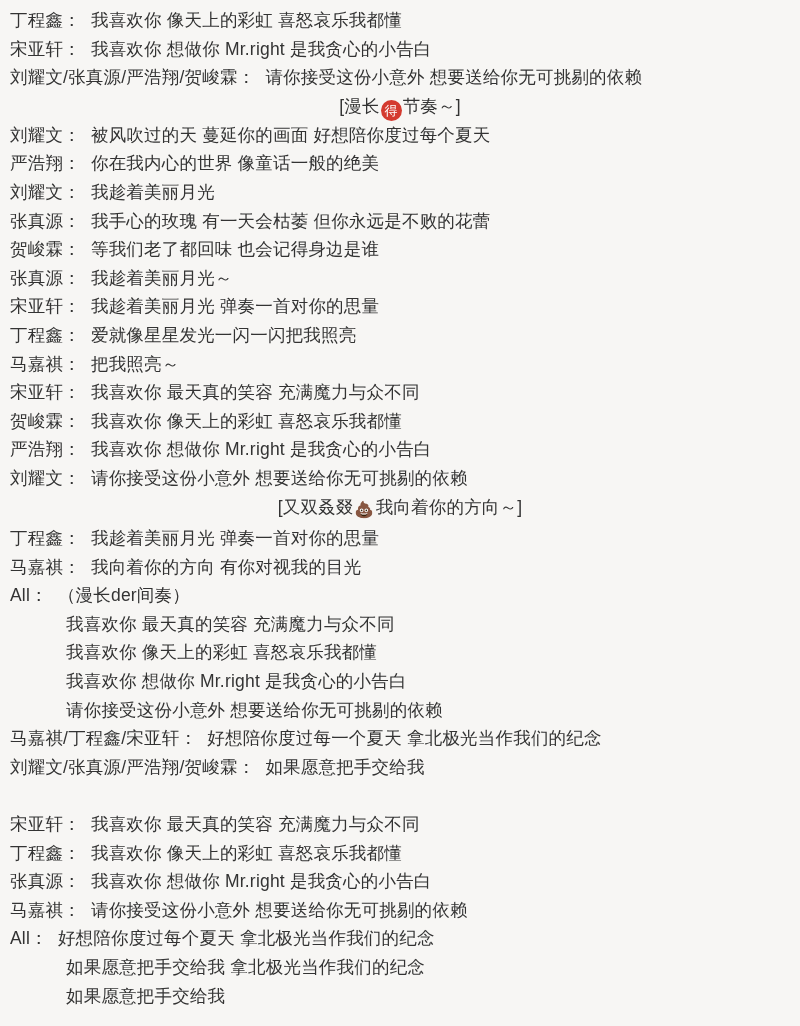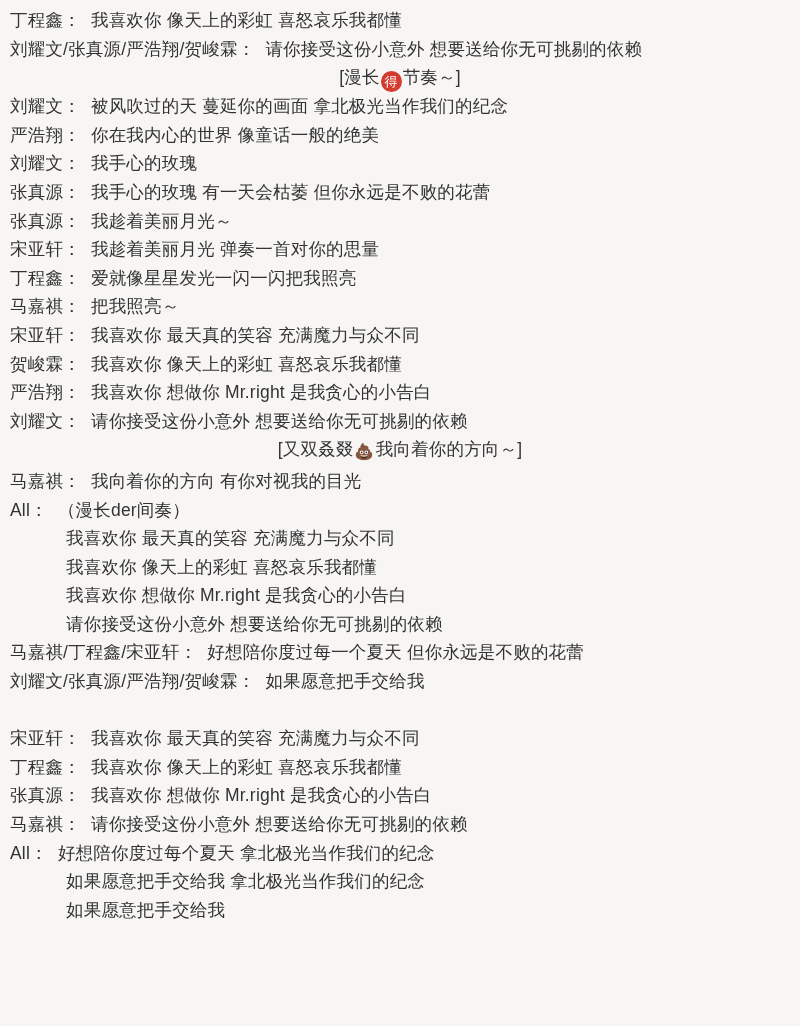--- a/index.html
+++ b/index.html
@@ -57,42 +57,45 @@
     display: inline-block;
     vertical-align: -2px;
     margin: 0 1px;
   }
 </style>
 </head>
 <body>
 
 <div id="lyrics">
     <div class="line"><span class="speaker">丁程鑫：</span><span>  </span><span class="text">我喜欢你 像天上的彩虹 喜怒哀乐我都懂</span></div>
+    <div class="line"><span class="speaker">宋亚轩：</span><span>  </span><span class="text">我喜欢你 想做你 Mr.right 是我贪心的小告白</span></div>
     <div class="line"><span class="speaker">刘耀文/张真源/严浩翔/贺峻霖：</span><span>  </span><span class="text">请你接受这份小意外 想要送给你无可挑剔的依赖</span></div>
     <div class="line center"><span class="text">[漫长</span><span class="badge-de">得</span><span class="text">节奏～]</span></div>
-    <div class="line"><span class="speaker">刘耀文：</span><span>  </span><span class="text">被风吹过的天 蔓延你的画面 拿北极光当作我们的纪念</span></div>
+    <div class="line"><span class="speaker">刘耀文：</span><span>  </span><span class="text">被风吹过的天 蔓延你的画面 好想陪你度过每个夏天</span></div>
     <div class="line"><span class="speaker">严浩翔：</span><span>  </span><span class="text">你在我内心的世界 像童话一般的绝美</span></div>
-    <div class="line"><span class="speaker">刘耀文：</span><span>  </span><span class="text">我手心的玫瑰</span></div>
+    <div class="line"><span class="speaker">刘耀文：</span><span>  </span><span class="text">我趁着美丽月光</span></div>
     <div class="line"><span class="speaker">张真源：</span><span>  </span><span class="text">我手心的玫瑰 有一天会枯萎 但你永远是不败的花蕾</span></div>
+    <div class="line"><span class="speaker">贺峻霖：</span><span>  </span><span class="text">等我们老了都回味 也会记得身边是谁</span></div>
     <div class="line"><span class="speaker">张真源：</span><span>  </span><span class="text">我趁着美丽月光～</span></div>
     <div class="line"><span class="speaker">宋亚轩：</span><span>  </span><span class="text">我趁着美丽月光 弹奏一首对你的思量</span></div>
     <div class="line"><span class="speaker">丁程鑫：</span><span>  </span><span class="text">爱就像星星发光一闪一闪把我照亮</span></div>
     <div class="line"><span class="speaker">马嘉祺：</span><span>  </span><span class="text">把我照亮～</span></div>
     <div class="line"><span class="speaker">宋亚轩：</span><span>  </span><span class="text">我喜欢你 最天真的笑容 充满魔力与众不同</span></div>
     <div class="line"><span class="speaker">贺峻霖：</span><span>  </span><span class="text">我喜欢你 像天上的彩虹 喜怒哀乐我都懂</span></div>
     <div class="line"><span class="speaker">严浩翔：</span><span>  </span><span class="text">我喜欢你 想做你 Mr.right 是我贪心的小告白</span></div>
     <div class="line"><span class="speaker">刘耀文：</span><span>  </span><span class="text">请你接受这份小意外 想要送给你无可挑剔的依赖</span></div>
     <div class="line center"><span class="text">[又双叒叕</span><span class="emoji poop">💩</span><span class="text">我向着你的方向～]</span></div>
+    <div class="line"><span class="speaker">丁程鑫：</span><span>  </span><span class="text">我趁着美丽月光 弹奏一首对你的思量</span></div>
     <div class="line"><span class="speaker">马嘉祺：</span><span>  </span><span class="text">我向着你的方向 有你对视我的目光</span></div>
     <div class="line"><span class="speaker">All：</span><span>  </span><span class="text">（漫长der间奏）</span></div>
     <div class="line indent"><span class="text">我喜欢你 最天真的笑容 充满魔力与众不同</span></div>
     <div class="line indent"><span class="text">我喜欢你 像天上的彩虹 喜怒哀乐我都懂</span></div>
     <div class="line indent"><span class="text">我喜欢你 想做你 Mr.right 是我贪心的小告白</span></div>
     <div class="line indent"><span class="text">请你接受这份小意外 想要送给你无可挑剔的依赖</span></div>
-    <div class="line"><span class="speaker">马嘉祺/丁程鑫/宋亚轩：</span><span>  </span><span class="text">好想陪你度过每一个夏天 但你永远是不败的花蕾</span></div>
+    <div class="line"><span class="speaker">马嘉祺/丁程鑫/宋亚轩：</span><span>  </span><span class="text">好想陪你度过每一个夏天 拿北极光当作我们的纪念</span></div>
     <div class="line"><span class="speaker">刘耀文/张真源/严浩翔/贺峻霖：</span><span>  </span><span class="text">如果愿意把手交给我</span></div>
     <div class="line">&nbsp;</div>
     <div class="line"><span class="speaker">宋亚轩：</span><span>  </span><span class="text">我喜欢你 最天真的笑容 充满魔力与众不同</span></div>
     <div class="line"><span class="speaker">丁程鑫：</span><span>  </span><span class="text">我喜欢你 像天上的彩虹 喜怒哀乐我都懂</span></div>
     <div class="line"><span class="speaker">张真源：</span><span>  </span><span class="text">我喜欢你 想做你 Mr.right 是我贪心的小告白</span></div>
     <div class="line"><span class="speaker">马嘉祺：</span><span>  </span><span class="text">请你接受这份小意外 想要送给你无可挑剔的依赖</span></div>
     <div class="line"><span class="speaker">All：</span><span>  </span><span class="text">好想陪你度过每个夏天 拿北极光当作我们的纪念</span></div>
     <div class="line indent"><span class="text">如果愿意把手交给我 拿北极光当作我们的纪念</span></div>
     <div class="line indent"><span class="text">如果愿意把手交给我</span></div>
   </div>

